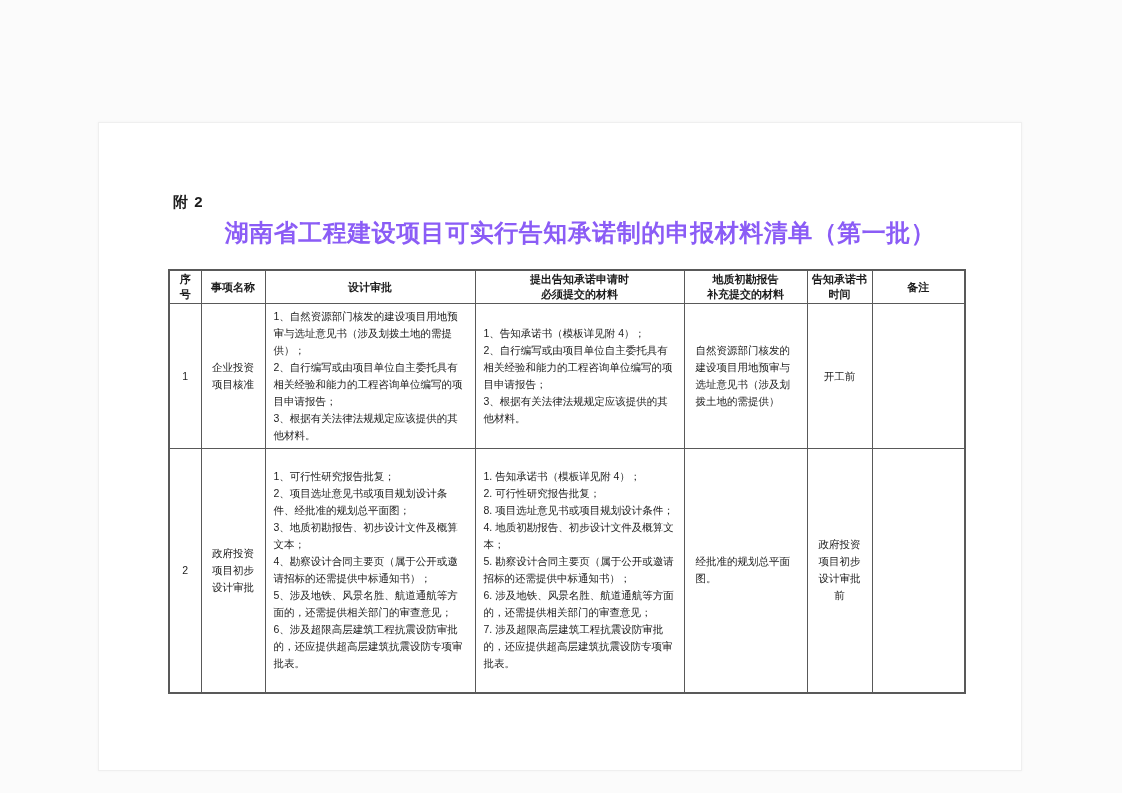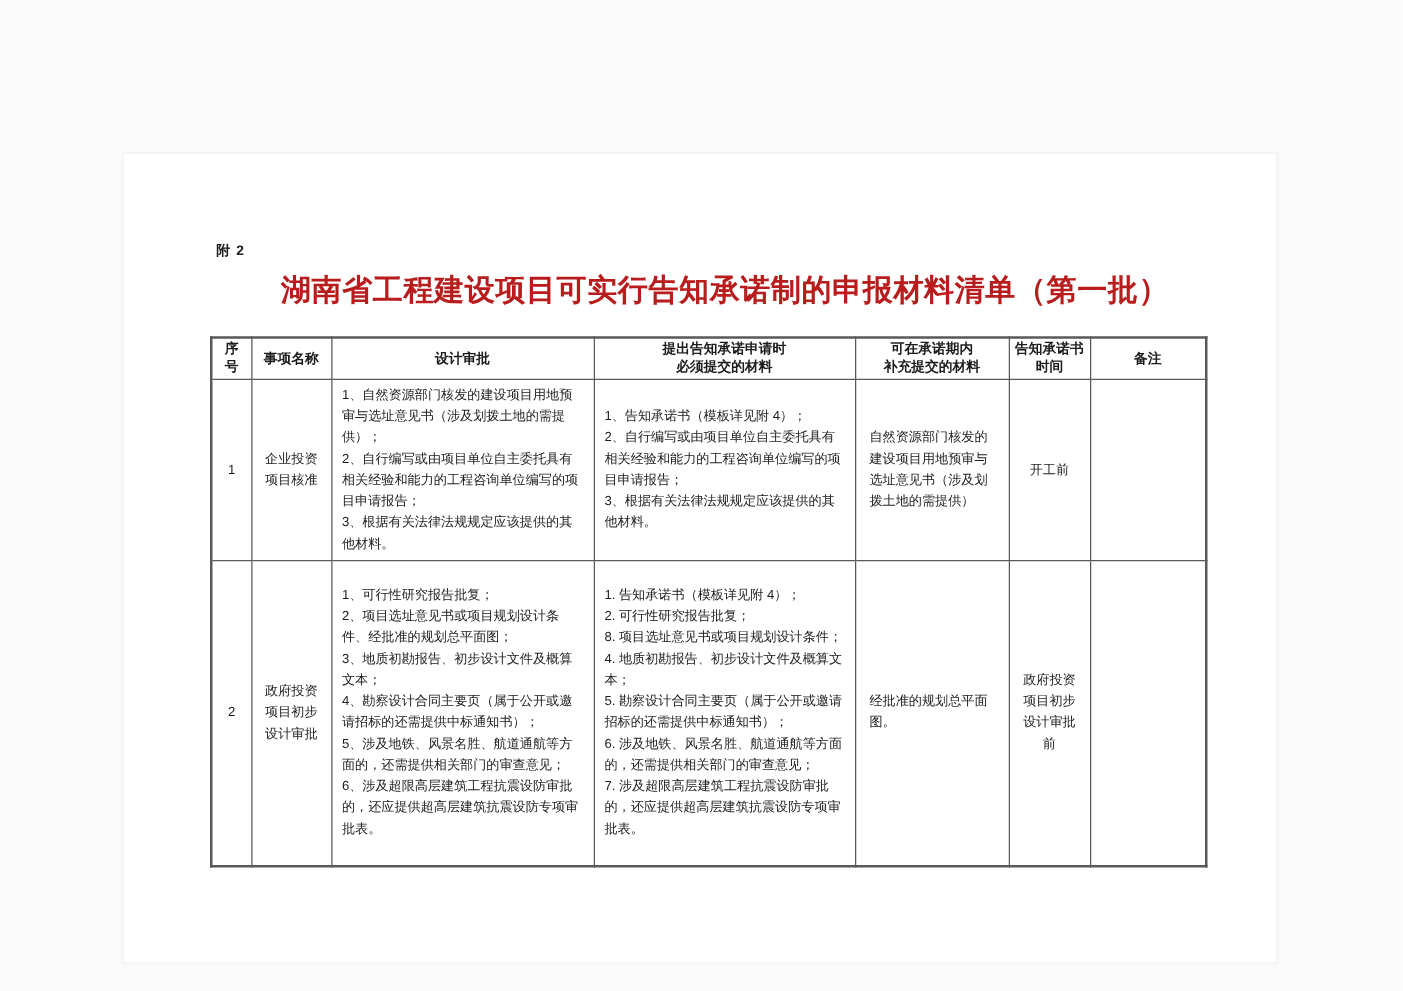--- a/index.html
+++ b/index.html
@@ -15,34 +15,34 @@
     position: absolute;
     left: 98px; top: 122px;
     width: 924px; height: 649px;
     background: #ffffff;
     border: 1px solid #efefef;
     box-shadow: 0 0 3px rgba(0,0,0,0.04);
   }
   .attach-label {
     position: absolute;
     left: 74px; top: 70px;
-    font-size: 11px;
+    font-size: 15px;
     font-weight: bold;
     letter-spacing: 1px;
   }
   .doc-title {
     position: absolute;
     left: 0; top: 94px;
     width: 924px;
     padding-left: 38px;
     text-align: center;
     font-size: 24px;
     line-height: 32px;
     font-weight: bold;
-    color: #b91c1c;
+    color: #8b5cf6;
     letter-spacing: 0.5px;
     white-space: nowrap;
   }
   table.doc-table {
     position: absolute;
     left: 69px; top: 146px;
     width: 796px;
     table-layout: fixed;
     border-collapse: collapse;
     border: 2px solid #595959;
@@ -101,21 +101,21 @@
       <col style="width:93px">
     </colgroup>
     <thead>
       <tr>
         <th>序
 号</th>
         <th>事项名称</th>
         <th>设计审批</th>
         <th>提出告知承诺申请时
 必须提交的材料</th>
-        <th>可在承诺期内
+        <th>地质初勘报告
 补充提交的材料</th>
         <th>告知承诺书
 时间</th>
         <th>备注</th>
       </tr>
     </thead>
     <tbody>
       <tr class="row-1">
         <td class="c-center">1</td>
         <td class="c-center">企业投资

